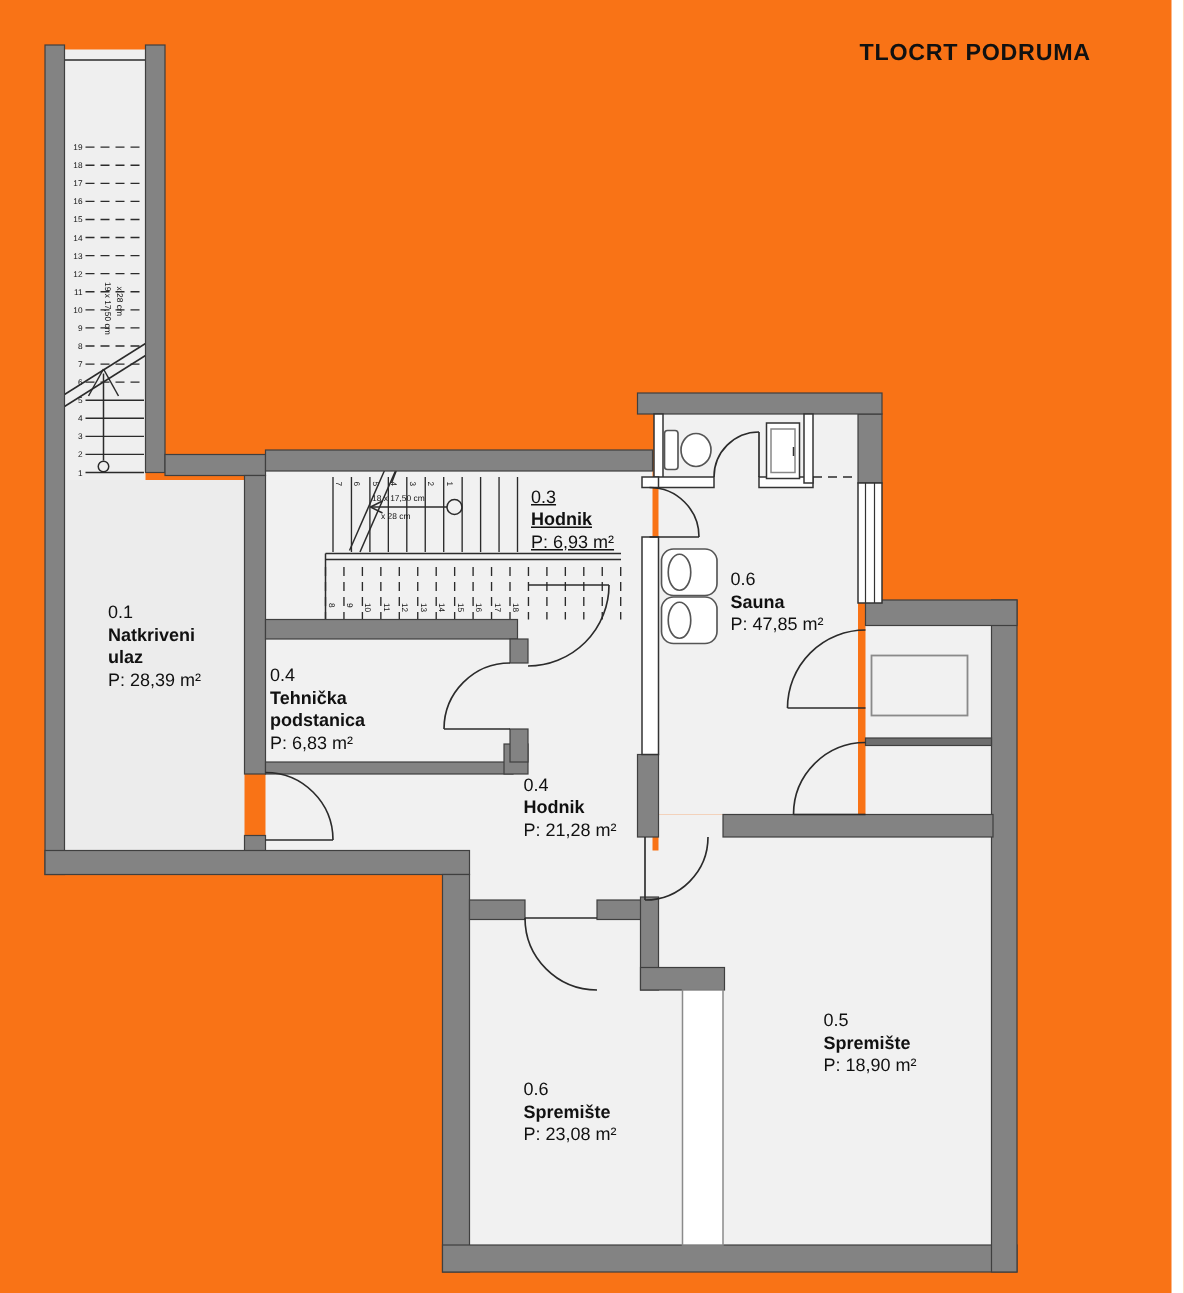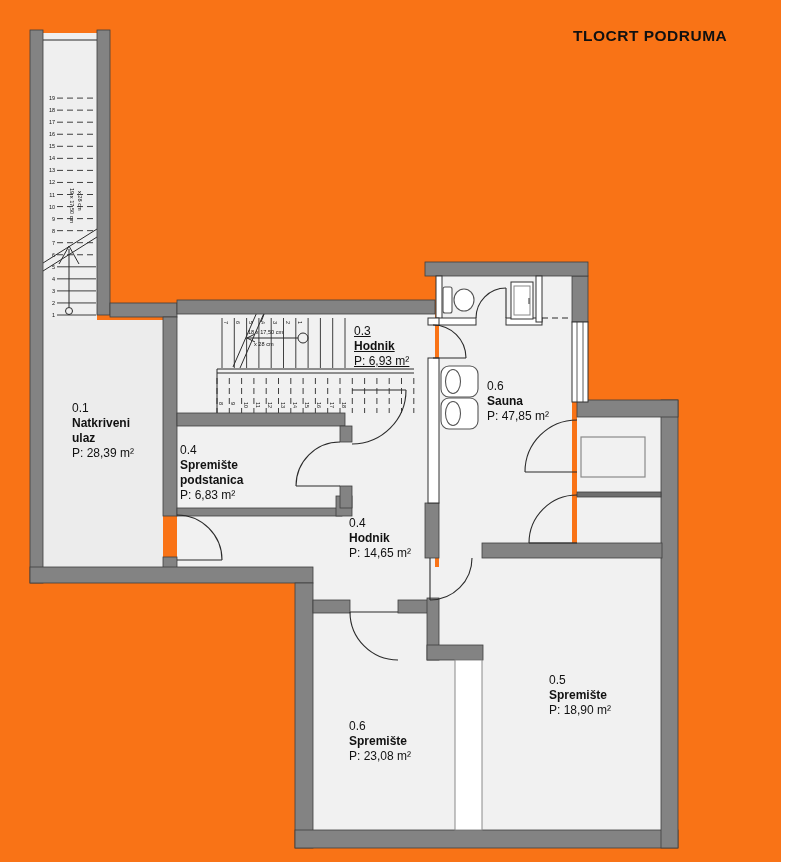--- a/index.html
+++ b/index.html
@@ -258,32 +258,32 @@
 
   <div class="room-label w72" style="left:72px;top:401px;">
     <div>0.1</div>
     <div class="rname">Natkriveni ulaz</div>
     <div>P: 28,39 m²</div>
   </div>
 
   <div class="room-label w95" style="left:349px;top:516px;">
     <div>0.4</div>
     <div class="rname">Hodnik</div>
-    <div>P: 14,65 m²</div>
+    <div>P: 21,28 m²</div>
   </div>
 
   <div class="room-label w95" style="left:354px;top:324px;text-decoration:underline;">
     <div>0.3</div>
     <div class="rname">Hodnik</div>
     <div>P: 6,93 m²</div>
   </div>
 
   <div class="room-label w72" style="left:180px;top:443px;">
     <div>0.4</div>
-    <div class="rname">Spremište podstanica</div>
+    <div class="rname">Tehnička podstanica</div>
     <div>P: 6,83 m²</div>
   </div>
 
   <div class="room-label w95" style="left:487px;top:379px;">
     <div>0.6</div>
     <div class="rname">Sauna</div>
     <div>P: 47,85 m²</div>
   </div>
 
   <div class="room-label w95" style="left:349px;top:719px;">

